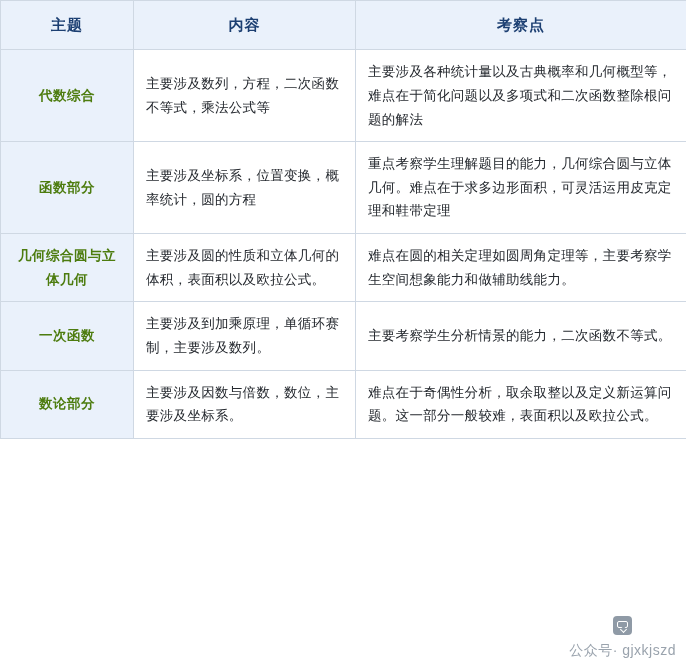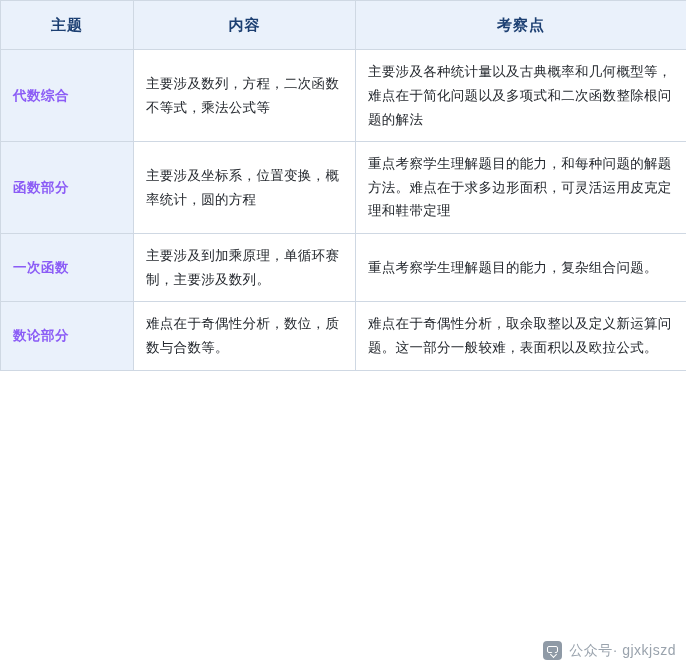--- a/index.html
+++ b/index.html
@@ -36,23 +36,23 @@
     color: #1c3f72;
     font-weight: bold;
     text-align: center;
     font-size: 15px;
     padding: 11px 6px;
     letter-spacing: 1px;
     margin-top: 33px;
   }
   td.topic {
     background: #eaf1fb;
-    color: #8b5cf6;
+    color: #4d7c0f;
     font-weight: bold;
-    text-align: left;
+    text-align: center;
     font-size: 14.5px;
     letter-spacing: 0.5px;
   }
   td.content, td.focus {
     background: #ffffff;
     color: #24282e;
     text-align: left;
     letter-spacing: 0.3px;
   }
   col.c-topic { width: 133px; }
@@ -62,20 +62,21 @@
   .watermark {
     position: absolute;
     right: 10px;
     bottom: 8px;
     display: flex;
     align-items: center;
     gap: 7px;
     color: #9aa3ad;
     font-size: 14px;
     letter-spacing: 0.5px;
+    flex-direction: column;
   }
   .wm-icon {
     width: 19px;
     height: 19px;
     border-radius: 4px;
     background: #8f9aa6;
     position: relative;
     flex: 0 0 auto;
   }
   .wm-icon:before {
@@ -122,30 +123,35 @@
     </thead>
     <tbody>
       <tr>
         <td class="topic">代数综合</td>
         <td class="content">主要涉及数列，方程，二次函数不等式，乘法公式等</td>
         <td class="focus">主要涉及各种统计量以及古典概率和几何概型等，难点在于简化问题以及多项式和二次函数整除根问题的解法</td>
       </tr>
       <tr>
         <td class="topic">函数部分</td>
         <td class="content">主要涉及坐标系，位置变换，概率统计，圆的方程</td>
-        <td class="focus">重点考察学生理解题目的能力，和每种问题的解题方法。难点在于求多边形面积，可灵活运用皮克定理和鞋带定理</td>
+        <td class="focus">重点考察学生理解题目的能力，几何综合圆与立体几何。难点在于求多边形面积，可灵活运用皮克定理和鞋带定理</td>
+      </tr>
+      <tr>
+        <td class="topic">几何综合圆与立体几何</td>
+        <td class="content">主要涉及圆的性质和立体几何的体积，表面积以及欧拉公式。</td>
+        <td class="focus">难点在圆的相关定理如圆周角定理等，主要考察学生空间想象能力和做辅助线能力。</td>
       </tr>
       <tr>
         <td class="topic">一次函数</td>
         <td class="content">主要涉及到加乘原理，单循环赛制，主要涉及数列。</td>
-        <td class="focus">重点考察学生理解题目的能力，复杂组合问题。</td>
+        <td class="focus">主要考察学生分析情景的能力，二次函数不等式。</td>
       </tr>
       <tr>
         <td class="topic">数论部分</td>
-        <td class="content">难点在于奇偶性分析，数位，质数与合数等。</td>
+        <td class="content">主要涉及因数与倍数，数位，主要涉及坐标系。</td>
         <td class="focus">难点在于奇偶性分析，取余取整以及定义新运算问题。这一部分一般较难，表面积以及欧拉公式。</td>
       </tr>
     </tbody>
   </table>
 </div>
 
 <div class="watermark">
   <span class="wm-icon"></span>
   <span class="wm-text">公众号· gjxkjszd</span>
 </div>

